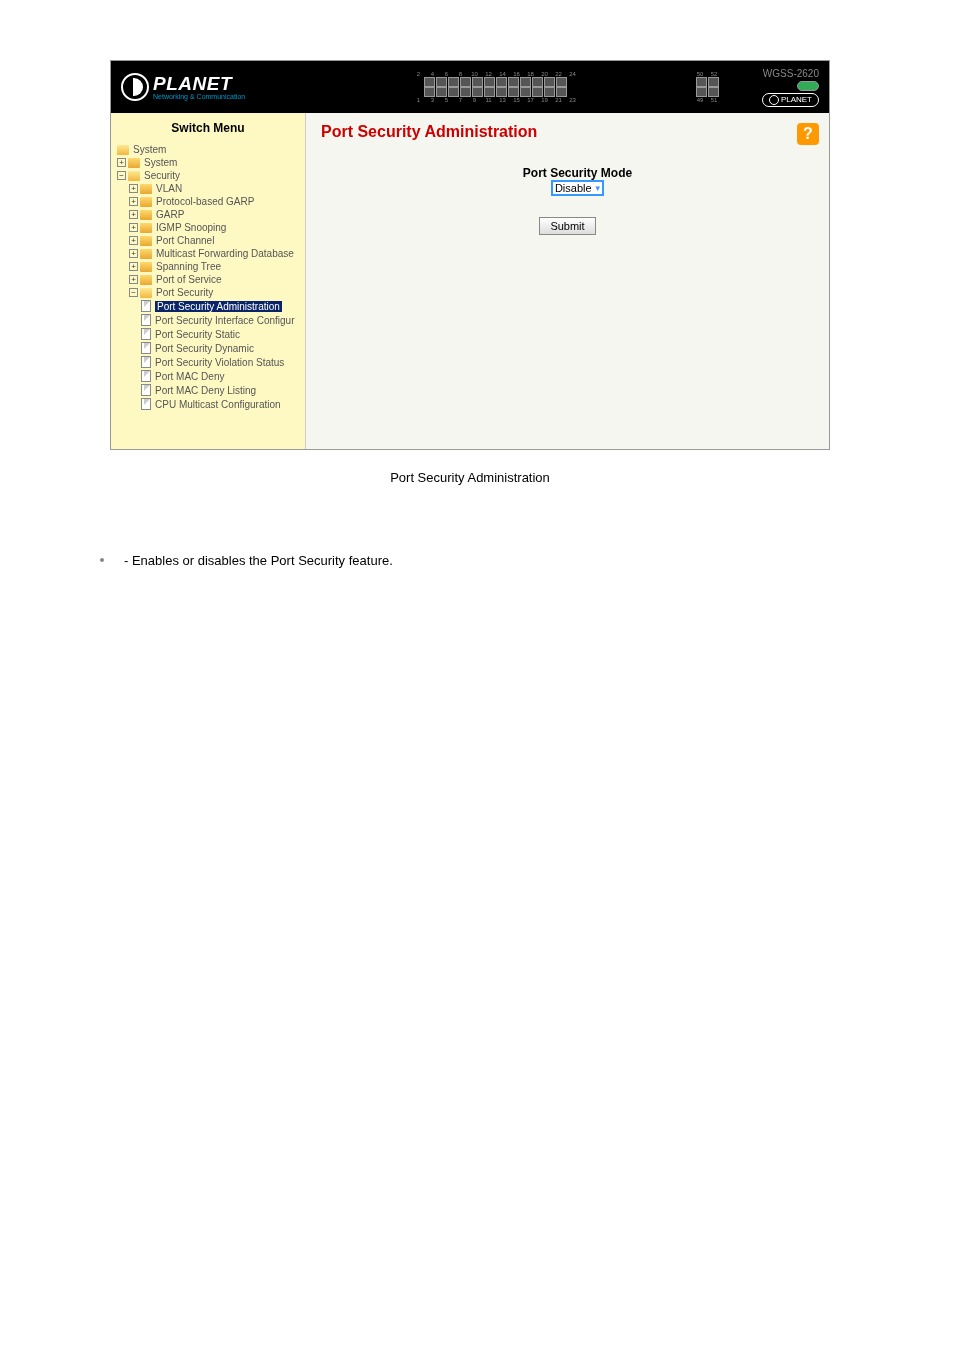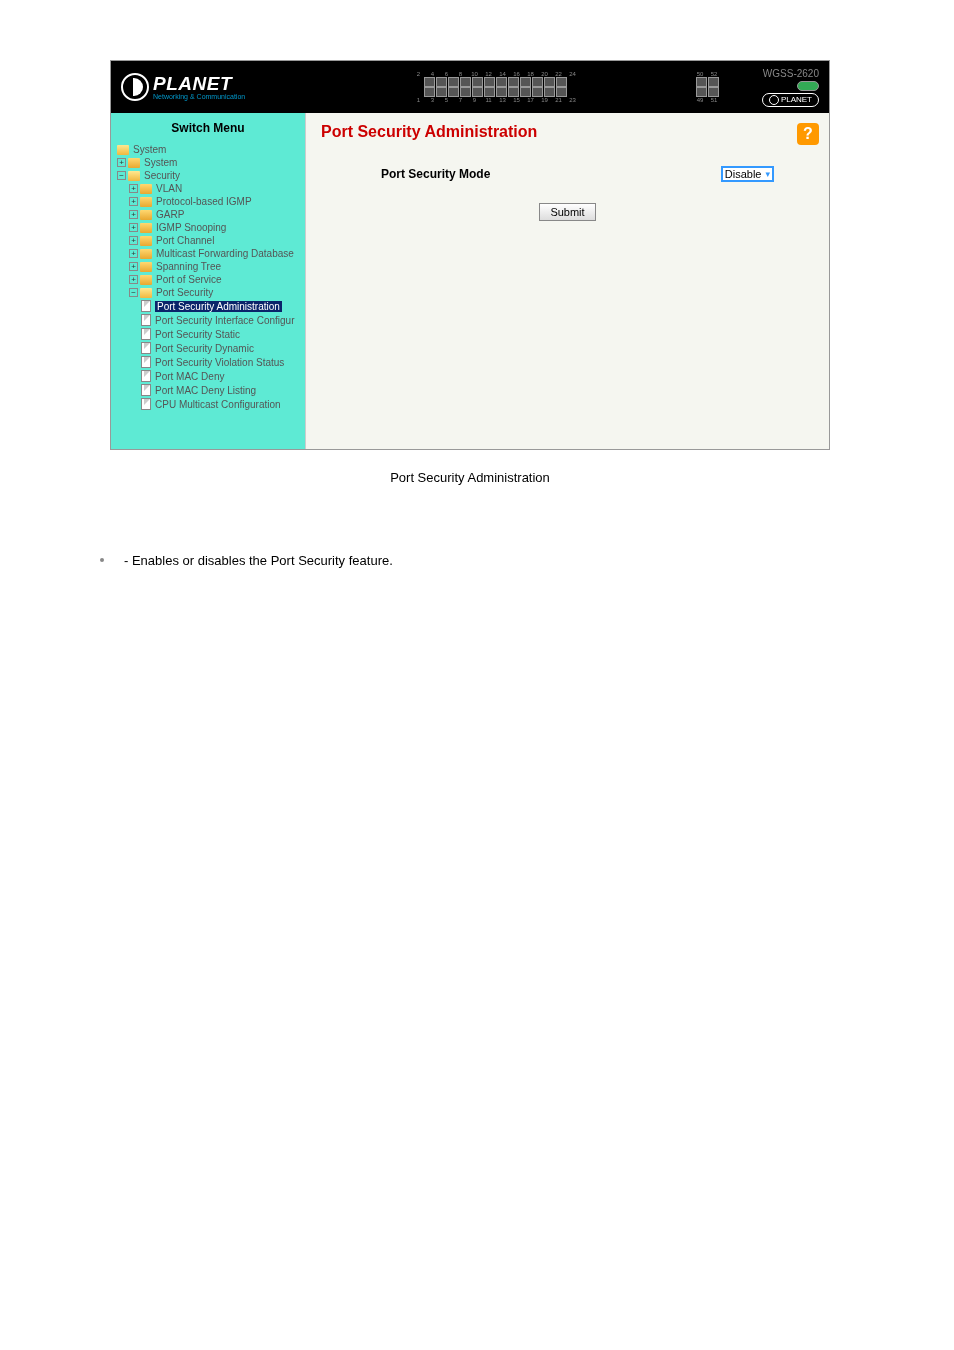--- a/index.html
+++ b/index.html
@@ -18,40 +18,40 @@
     .port-nums { display: flex; gap: 4px; font-size: 6px; color: #888; }
     .port-row { display: flex; gap: 1px; }
     .port { width: 11px; height: 10px; background: #555; border: 1px solid #999; }
     .header-right { display: flex; flex-direction: column; align-items: flex-end; gap: 2px; width: 90px; }
     .model-text { color: #888; font-size: 10px; }
     .green-pill { width: 22px; height: 10px; background: #3a5; border-radius: 5px; border: 1px solid #999; }
     .planet-btn { background: #000; color: #fff; font-size: 8px; border: 1px solid #fff; border-radius: 8px; padding: 1px 6px; display: flex; align-items: center; }
     .planet-btn::before { content: ''; width: 8px; height: 8px; border: 1px solid #fff; border-radius: 50%; margin-right: 2px; }
     
     .app-body { display: flex; flex: 1; min-height: 0; }
-    .sidebar { width: 195px; background: #5eead4; border-right: 1px solid #ccc; overflow: hidden; }
+    .sidebar { width: 195px; background: #fef9c3; border-right: 1px solid #ccc; overflow: hidden; }
     .menu-title { text-align: center; font-weight: bold; font-size: 12px; padding: 8px 0; }
     .tree { font-size: 10px; color: #555; }
     .tree-item { display: flex; align-items: center; padding: 1px 0 1px 6px; white-space: nowrap; cursor: pointer; }
     .tree-item.l1 { padding-left: 6px; }
     .tree-item.l3 { padding-left: 18px; }
     .tree-item.l4 { padding-left: 30px; }
     .expander { width: 9px; height: 9px; border: 1px solid #888; font-size: 8px; line-height: 7px; text-align: center; margin-right: 2px; color: #333; }
     .folder-icon { width: 12px; height: 10px; background: linear-gradient(#ffd870, #e8a830); border-radius: 1px; margin-right: 4px; position: relative; }
     .folder-icon.open { background: linear-gradient(#ffe890, #f0b840); }
     .folder-icon.closed { background: linear-gradient(#ffd870, #e8a830); }
     .page-icon { width: 10px; height: 12px; background: #fff; border: 1px solid #888; margin-right: 4px; position: relative; }
     .page-icon::after { content: ''; position: absolute; top: 0; right: 0; border-width: 3px; border-style: solid; border-color: #ccc #fff #fff #ccc; }
     .tree-label { }
     .tree-label.selected { background: #0a246a; color: #fff; padding: 0 2px; }
     
     .main-panel { flex: 1; background: #f5f6f0; padding: 10px 15px; position: relative; }
     .panel-title { color: #c00; font-size: 16px; font-weight: bold; margin-bottom: 20px; }
     .help-icon { position: absolute; top: 10px; right: 10px; width: 22px; height: 22px; background: #f90; border-radius: 4px; color: #fff; font-weight: bold; text-align: center; line-height: 22px; font-size: 16px; }
-    .form-row { display: flex; align-items: center; justify-content: space-between; padding: 5px 40px 5px 60px; }
+    .form-row { display: flex; align-items: center; justify-content: space-between; padding: 5px 40px 5px 60px; flex-direction: column; }
     .form-label { font-size: 12px; font-weight: bold; }
     .dropdown { background: #fff; border: 2px solid #39f; font-size: 11px; padding: 0 2px; color: #000; display: flex; align-items: center; }
     .dropdown-arrow { color: #39f; margin-left: 4px; font-size: 9px; }
     .submit-row { text-align: center; margin-top: 15px; }
     .submit-btn { background: linear-gradient(#fff, #ddd); border: 1px solid #888; font-size: 11px; padding: 2px 10px; border-radius: 0; cursor: pointer; }
     
     .caption { text-align: center; font-size: 13px; margin-top: 20px; margin-left: 70px; width: 720px; }
     
     .doc-section { margin-top: 60px; padding-left: 60px; font-size: 13px; line-height: 2.4; }
     .doc-list-item { display: flex; align-items: flex-start; margin-bottom: 30px; }
@@ -178,21 +178,21 @@
               <span class="tree-label">Security</span>
             </div>
           <div class="tree-item l3">
               <span class="expander">+</span>
               <span class="folder-icon closed"></span>
               <span class="tree-label">VLAN</span>
             </div>
           <div class="tree-item l3">
               <span class="expander">+</span>
               <span class="folder-icon closed"></span>
-              <span class="tree-label">Protocol-based IGMP</span>
+              <span class="tree-label">Protocol-based GARP</span>
             </div>
           <div class="tree-item l3">
               <span class="expander">+</span>
               <span class="folder-icon closed"></span>
               <span class="tree-label">GARP</span>
             </div>
           <div class="tree-item l3">
               <span class="expander">+</span>
               <span class="folder-icon closed"></span>
               <span class="tree-label">IGMP Snooping</span>

